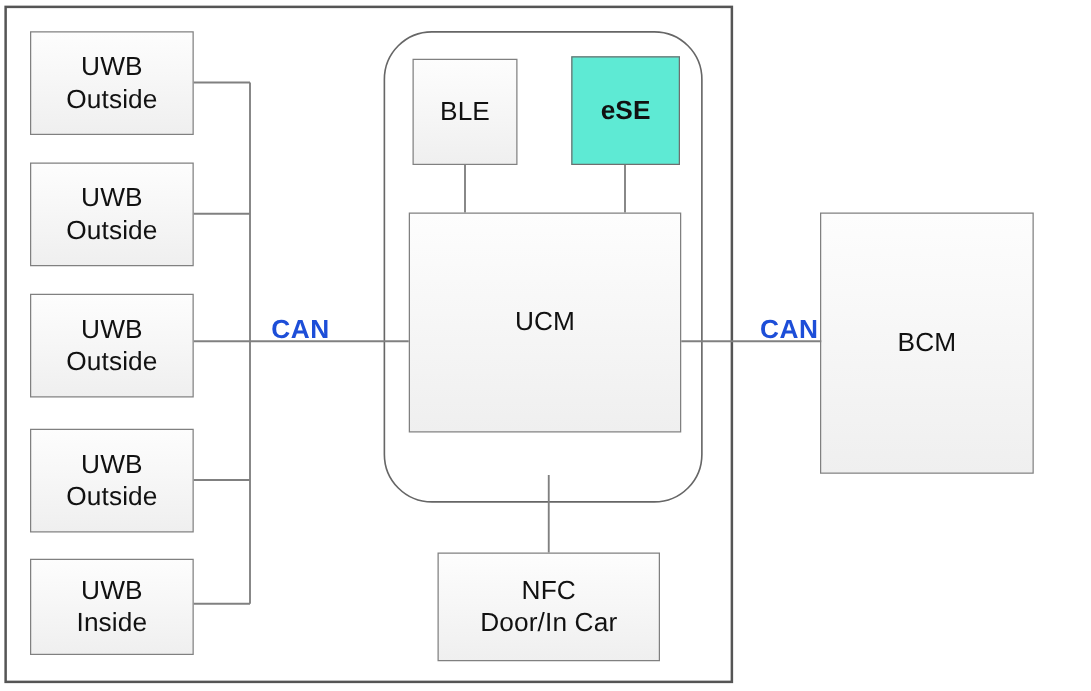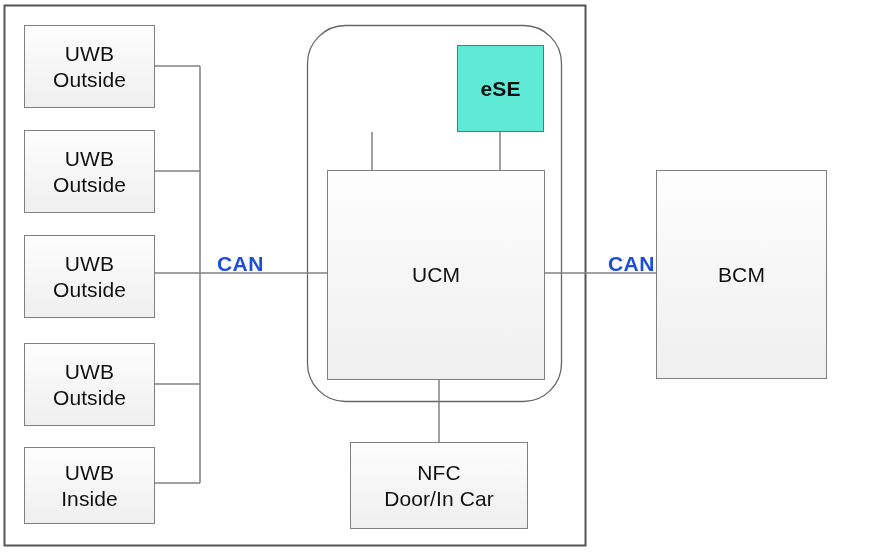--- a/index.html
+++ b/index.html
@@ -15,21 +15,21 @@
         color:#111111;font-size:21px;line-height:1.22;letter-spacing:.1px;}
   .node .lbl{white-space:pre-line;display:block;}
 
   .uwb{left:24px;width:131px;height:83px;}
   #uwb1{top:25px;}  #uwb2{top:130px;} #uwb3{top:235px;}
   #uwb4{top:343px;} #uwb5{top:447px;height:77px;}
 
   #ble{left:330px;top:47px;width:84px;height:85px;}
   #ese{left:457px;top:45px;width:87px;height:87px;
        background:#5eead4;border-color:#6f6f6f;font-weight:bold;}
-  #ucm{left:327px;top:170px;width:218px;height:210px;}
+  #ucm{left:327px;top:170px;width:218px;height:176px;}
   #nfc{left:350px;top:442px;width:178px;height:87px;}
   #bcm{left:656px;top:170px;width:171px;height:209px;}
 
   .can-label{position:absolute;font-size:21px;font-weight:bold;color:#1d4ed8;
              letter-spacing:.4px;}
   #can-left{left:217px;top:252px;}
   #can-right{left:608px;top:252px;}
 </style>
 </head>
 <body>
@@ -75,20 +75,23 @@
   </div>
   <div class="node uwb" id="uwb4">
     <span class="lbl">UWB
 Outside</span>
   </div>
   <div class="node uwb" id="uwb5">
     <span class="lbl">UWB
 Inside</span>
   </div>
 
+  <div class="node" id="ble">
+    <span class="lbl">BLE</span>
+  </div>
   <div class="node" id="ese">
     <span class="lbl">eSE</span>
   </div>
   <div class="node" id="ucm">
     <span class="lbl">UCM</span>
   </div>
   <div class="node" id="nfc">
     <span class="lbl">NFC
 Door/In Car</span>
   </div>

